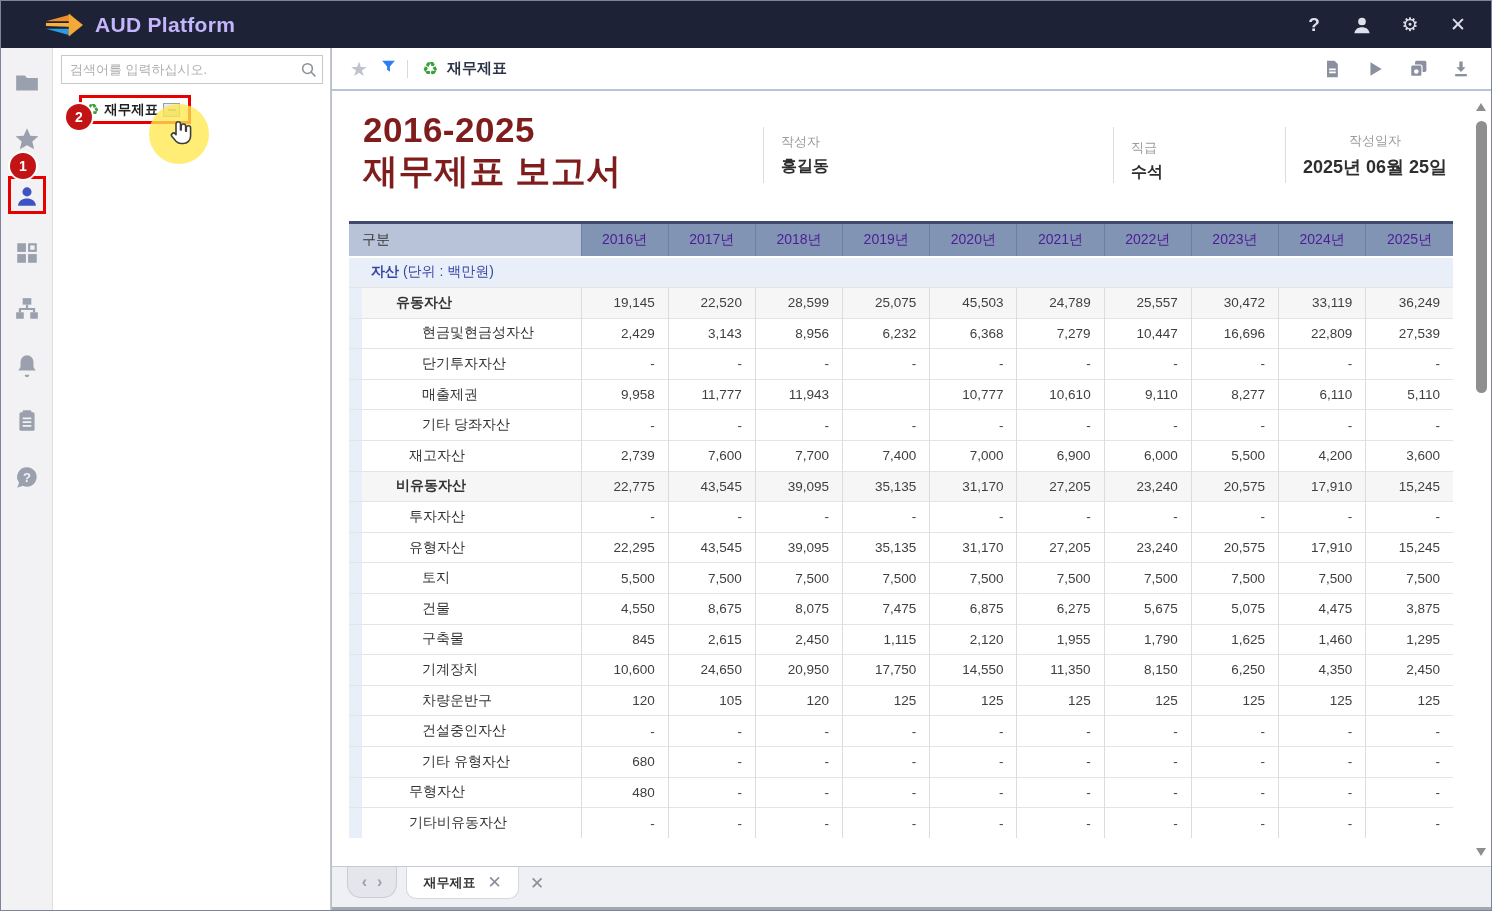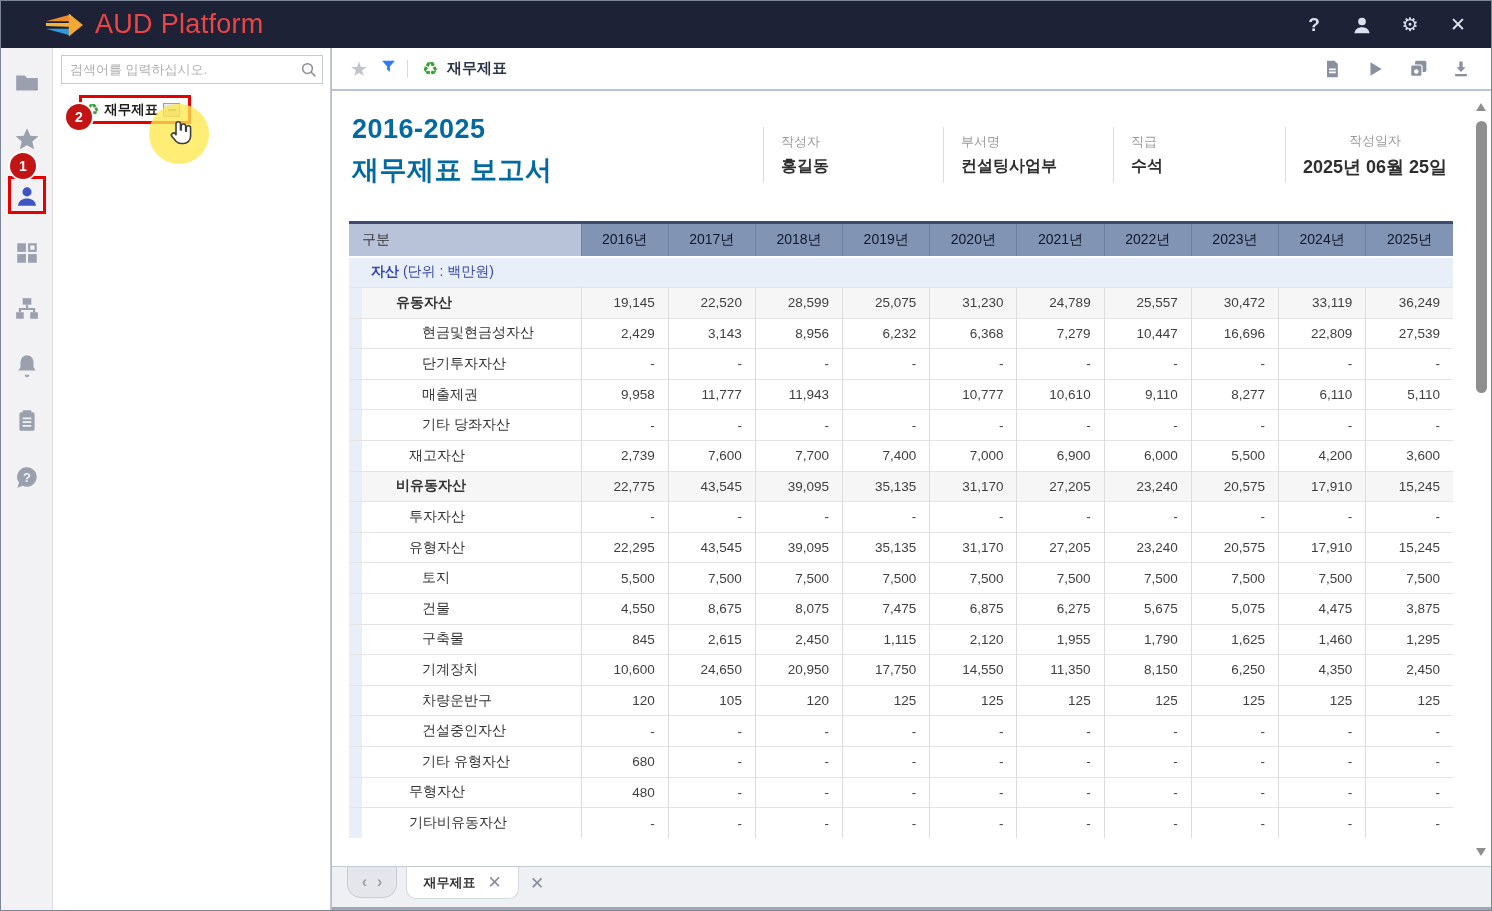--- a/index.html
+++ b/index.html
@@ -6,21 +6,21 @@
   html,body { width:1492px; height:911px; }
   body {
     font-family:"Liberation Sans","DejaVu Sans",sans-serif;
     position:relative; background:#fff; overflow:hidden;
     border:1px solid #7c8498;
   }
   
   .navbar { position:absolute; left:0; top:0; width:1492px; height:47px;
     background:var(--navbar_bg,#1d2236); display:flex; align-items:center; z-index:30; }
   .brand { display:flex; align-items:center; gap:12px; padding-left:44px; }
-  .brand-title { color:#ef4444; font-size:27px; font-weight:normal; letter-spacing:.3px; }
+  .brand-title { color:#c4b5fd; font-size:21px; font-weight:bold; letter-spacing:.3px; }
   .nav-right { margin-left:auto; display:flex; align-items:center; gap:22px; padding-right:22px; }
   .nav-ic { color:#dde1ec; font-size:19px; font-weight:bold; width:26px; height:26px;
     display:flex; align-items:center; justify-content:center; cursor:pointer; }
   
   .rail { position:absolute; left:0; top:47px; width:52px; bottom:0;
     background:#f2f2f4; border-right:1px solid #dddde1; z-index:20; }
   .rail-item { position:absolute; left:8px; width:36px; height:36px;
     display:flex; align-items:center; justify-content:center; }
   .rail-item svg { width:26px; height:26px; }
   .rail-active-box { position:absolute; left:7px; top:128px; width:38px; height:38px;
@@ -59,35 +59,35 @@
     border-bottom:2px solid #b7c3d7; padding-left:18px; }
   .tb-star { color:#c0c3cc; font-size:20px; margin-right:12px; cursor:pointer; }
   .tb-divider { width:1px; height:18px; background:#d9d9d9; margin:0 14px 0 10px; }
   .tb-recycle { color:var(--icon_green,#3aa03a); font-size:18px; font-weight:bold; margin-right:9px; }
   .tb-title { font-size:15px; font-weight:bold; color:#2b3347; }
   .tb-right { margin-left:auto; display:flex; align-items:center; gap:19px; padding-right:18px; }
   .tb-btn { width:24px; height:24px; display:flex; align-items:center; justify-content:center; cursor:pointer; }
   
   .report { position:absolute; left:0; top:45px; right:0; bottom:43px; background:#fff;
     border-bottom:1px solid #c2cad8; overflow:hidden; }
-  .rpt-title { position:absolute; left:20px; top:16px; font-size:27px; font-weight:bold;
-    color:#0369a1; line-height:41px; letter-spacing:.5px; }
+  .rpt-title { position:absolute; left:31px; top:16px; font-size:35px; font-weight:bold;
+    color:#7f1d1d; line-height:41px; letter-spacing:.5px; }
   .meta { position:absolute; top:34px; height:56px; border-left:1px solid #ddd; padding-left:17px;
     display:flex; flex-direction:column; justify-content:center; gap:5px; }
   .meta-label { font-size:13px; color:#9a9a9a; }
   .meta-value { font-size:16px; color:#2e2e2e; font-weight:600; }
   .meta-value.date { font-size:18px; font-weight:bold; }
-  .m0 { left:431px; } .m1 { left:611px; } .m2 { left:781px; } .m3 { left:953px;align-items:center; }
+  .m0 { left:431px; } .m1 { left:611px; } .m2 { left:781px;justify-content:flex-end; } .m3 { left:953px;align-items:center; }
   
   table.fin { position:absolute; left:17px; top:128px; width:1104px;
     border-collapse:collapse; table-layout:fixed; border-top:3px solid #3e4b6d; }
   table.fin th, table.fin td { overflow:hidden; white-space:nowrap; }
   th.h-label { background:var(--header_label_bg,#b8c2d8); color:#333; font-size:14px;
     font-weight:normal; text-align:left; padding-left:13px; height:31px; }
-  th.h-year { background:var(--header_cell_bg,#8294b4); color:#0f172a; font-size:14px;
+  th.h-year { background:var(--header_cell_bg,#8294b4); color:#4c1d95; font-size:14px;
     font-weight:normal; text-align:center; height:34px; border-left:1px solid #6e7fa2; }
   tr.section td { background:var(--section_bg,#e9eff9); color:var(--section_text,#3847a5);
     font-size:14px; height:31px; padding-left:22px; border-top:2px solid #fff;margin-top:39px; }
   tr.section .sec-name { font-weight:bold; }
   tr.datarow { height:30.6px;padding-left:12px; }
   tr.datarow td { border-top:1px solid #e4e4e4; font-size:13.5px; color:#3f3f3f; }
   tr.datarow td.lbl { font-size:14px; color:#333;
     background:linear-gradient(90deg,var(--section_bg,#e9eff9) 0 13px,#fff 13px);
     border-right:1px solid #dcdcdc; }
   tr.datarow td.val { text-align:right; padding-right:13px; background:#fff; }
@@ -266,24 +266,20 @@
   <div class="report">
     <div class="rpt-title">
       <div>2016-2025</div>
       <div>재무제표 보고서</div>
     </div>
 
     <div class="meta m0">
       <span class="meta-label">작성자</span>
       <span class="meta-value">홍길동</span>
     </div>
-    <div class="meta m1">
-      <span class="meta-label">부서명</span>
-      <span class="meta-value">컨설팅사업부</span>
-    </div>
     <div class="meta m2">
       <span class="meta-label">직급</span>
       <span class="meta-value">수석</span>
     </div>
     <div class="meta m3">
       <span class="meta-label">작성일자</span>
       <span class="meta-value date">2025년 06월 25일</span>
     </div>
 
     <table class="fin">
@@ -318,21 +314,21 @@
       <tbody id="fin-body">
           <tr class="section">
             <td colspan="11"><span class="sec-name">자산</span><span class="sec-unit"> (단위 : 백만원)</span></td>
           </tr>
           <tr class="datarow lvl1 grp">
             <td class="lbl" style="font-weight: bold;">유동자산</td>
             <td class="val">19,145</td>
             <td class="val">22,520</td>
             <td class="val">28,599</td>
             <td class="val">25,075</td>
-            <td class="val">31,230</td>
+            <td class="val">45,503</td>
             <td class="val">24,789</td>
             <td class="val">25,557</td>
             <td class="val">30,472</td>
             <td class="val">33,119</td>
             <td class="val">36,249</td>
           </tr>
           <tr class="datarow lvl3">
             <td class="lbl">현금및현금성자산</td>
             <td class="val">2,429</td>
             <td class="val">3,143</td>

